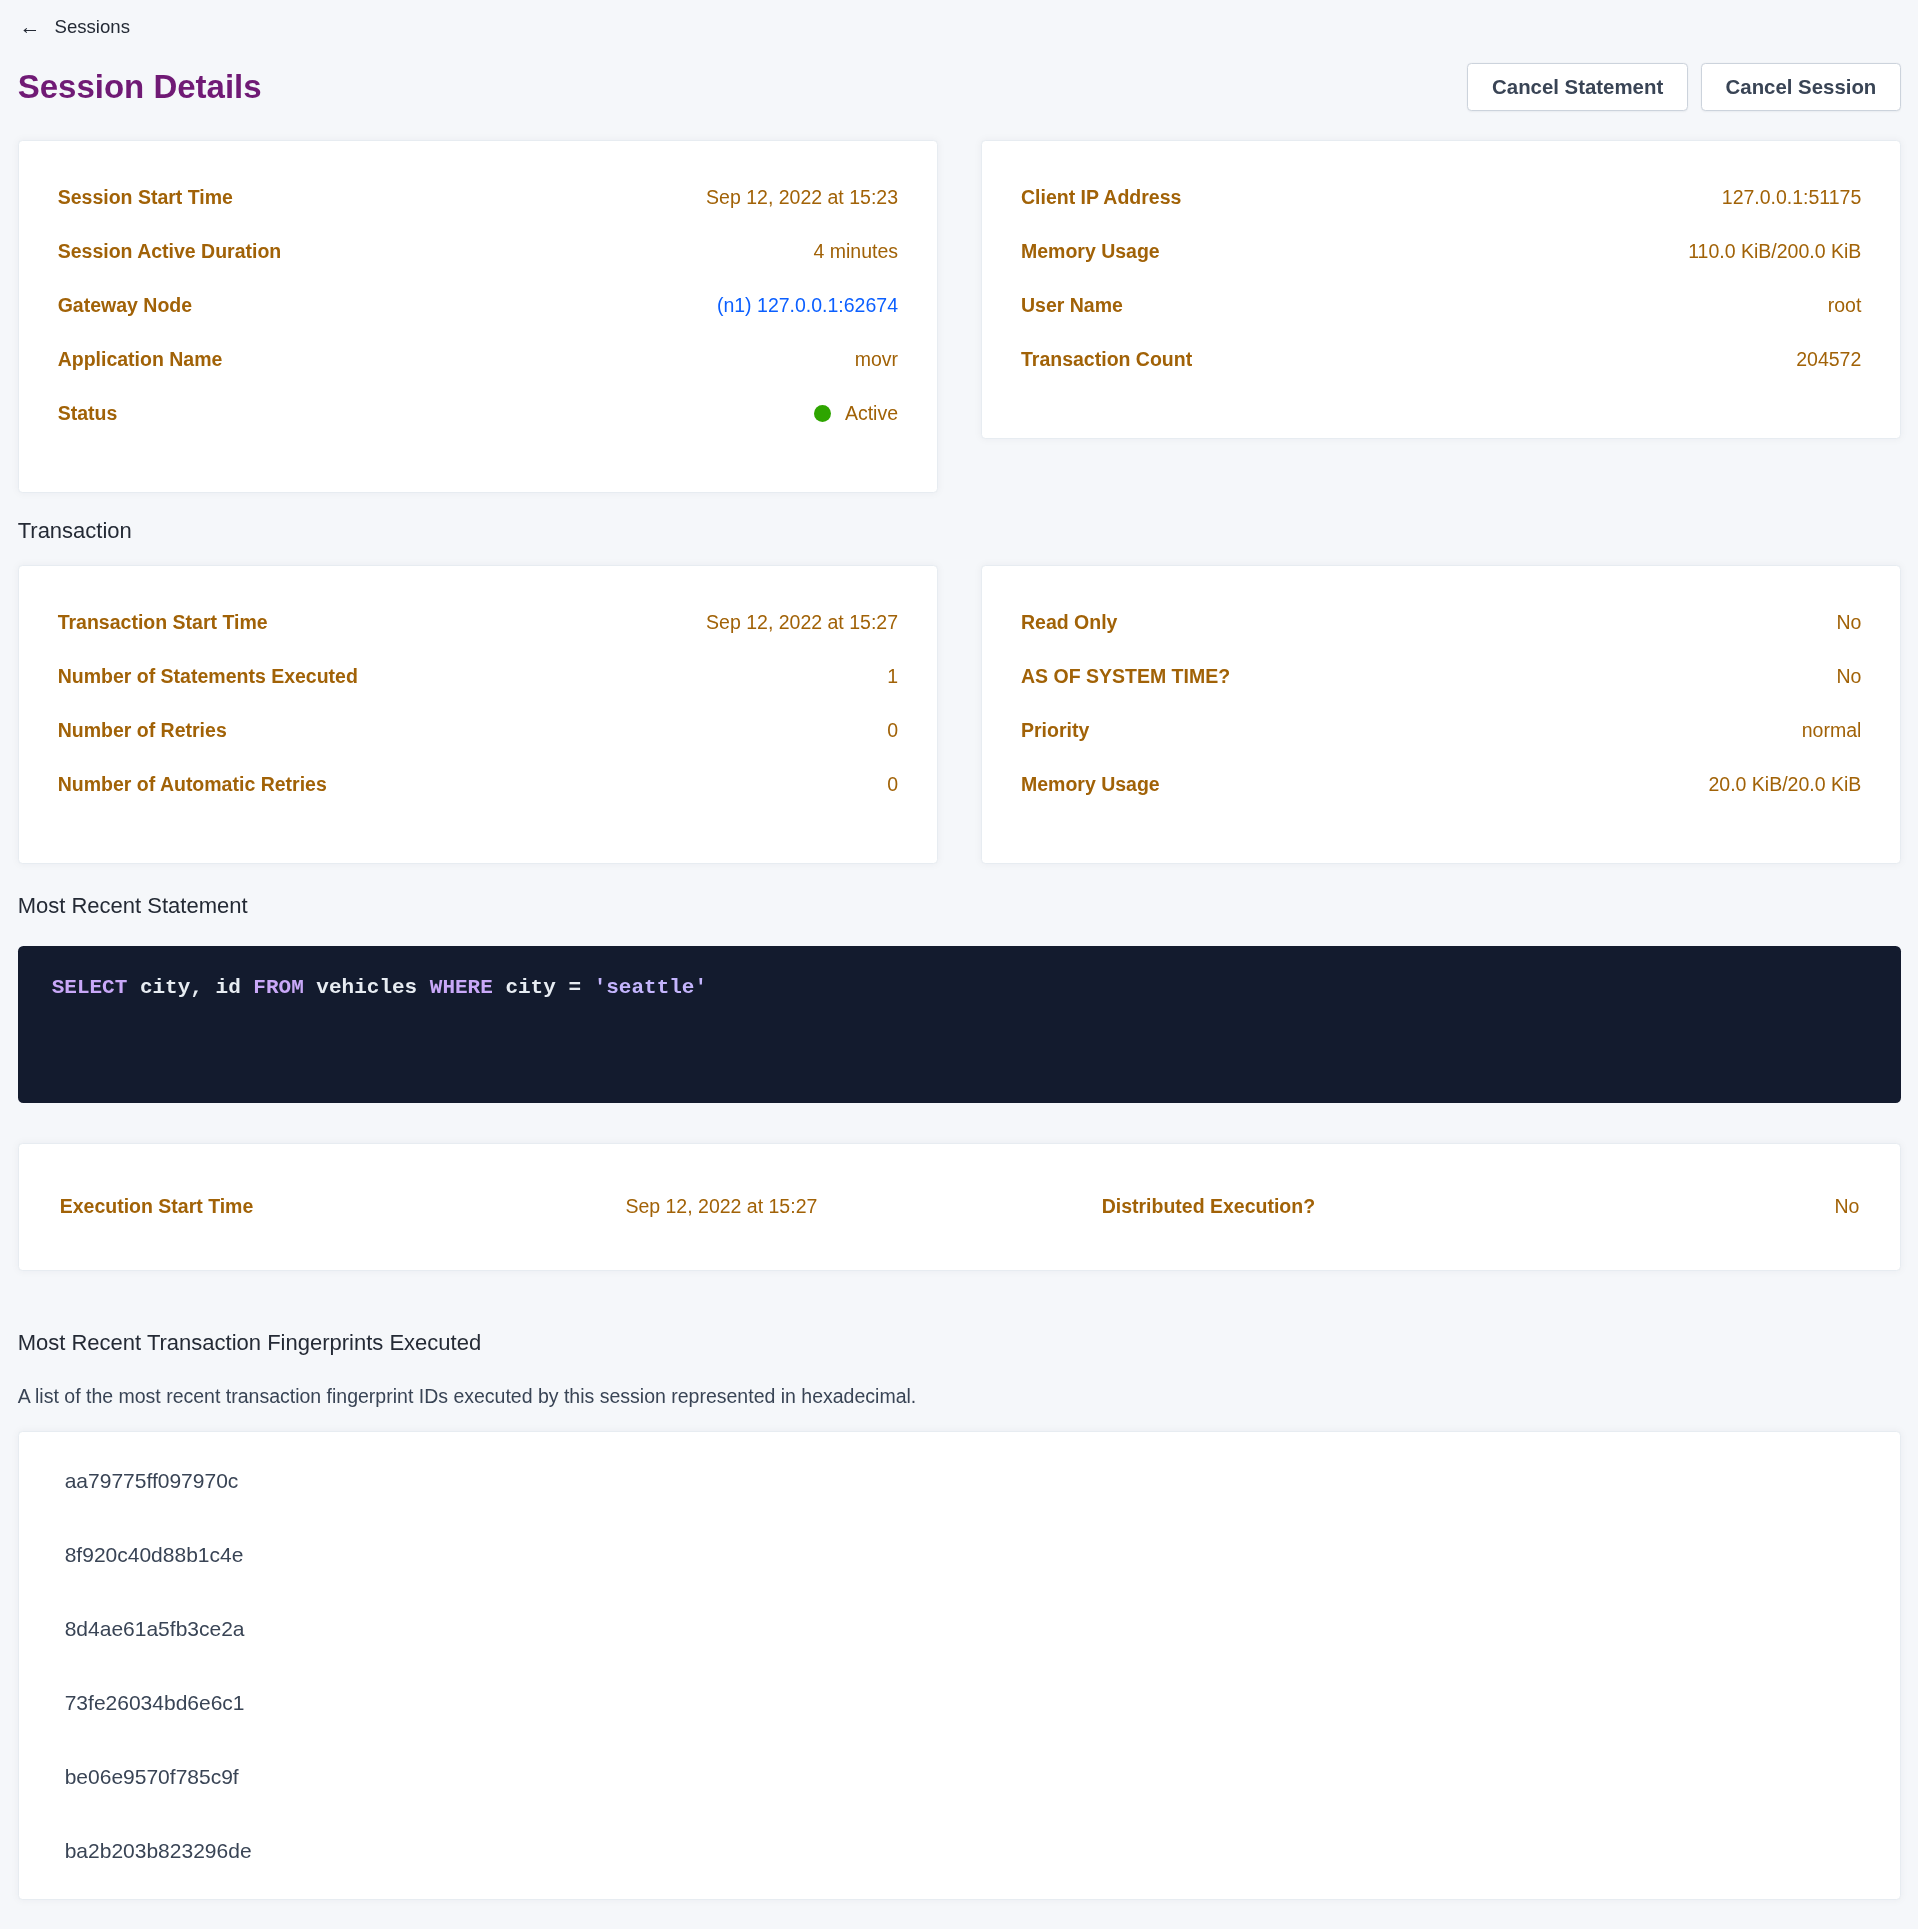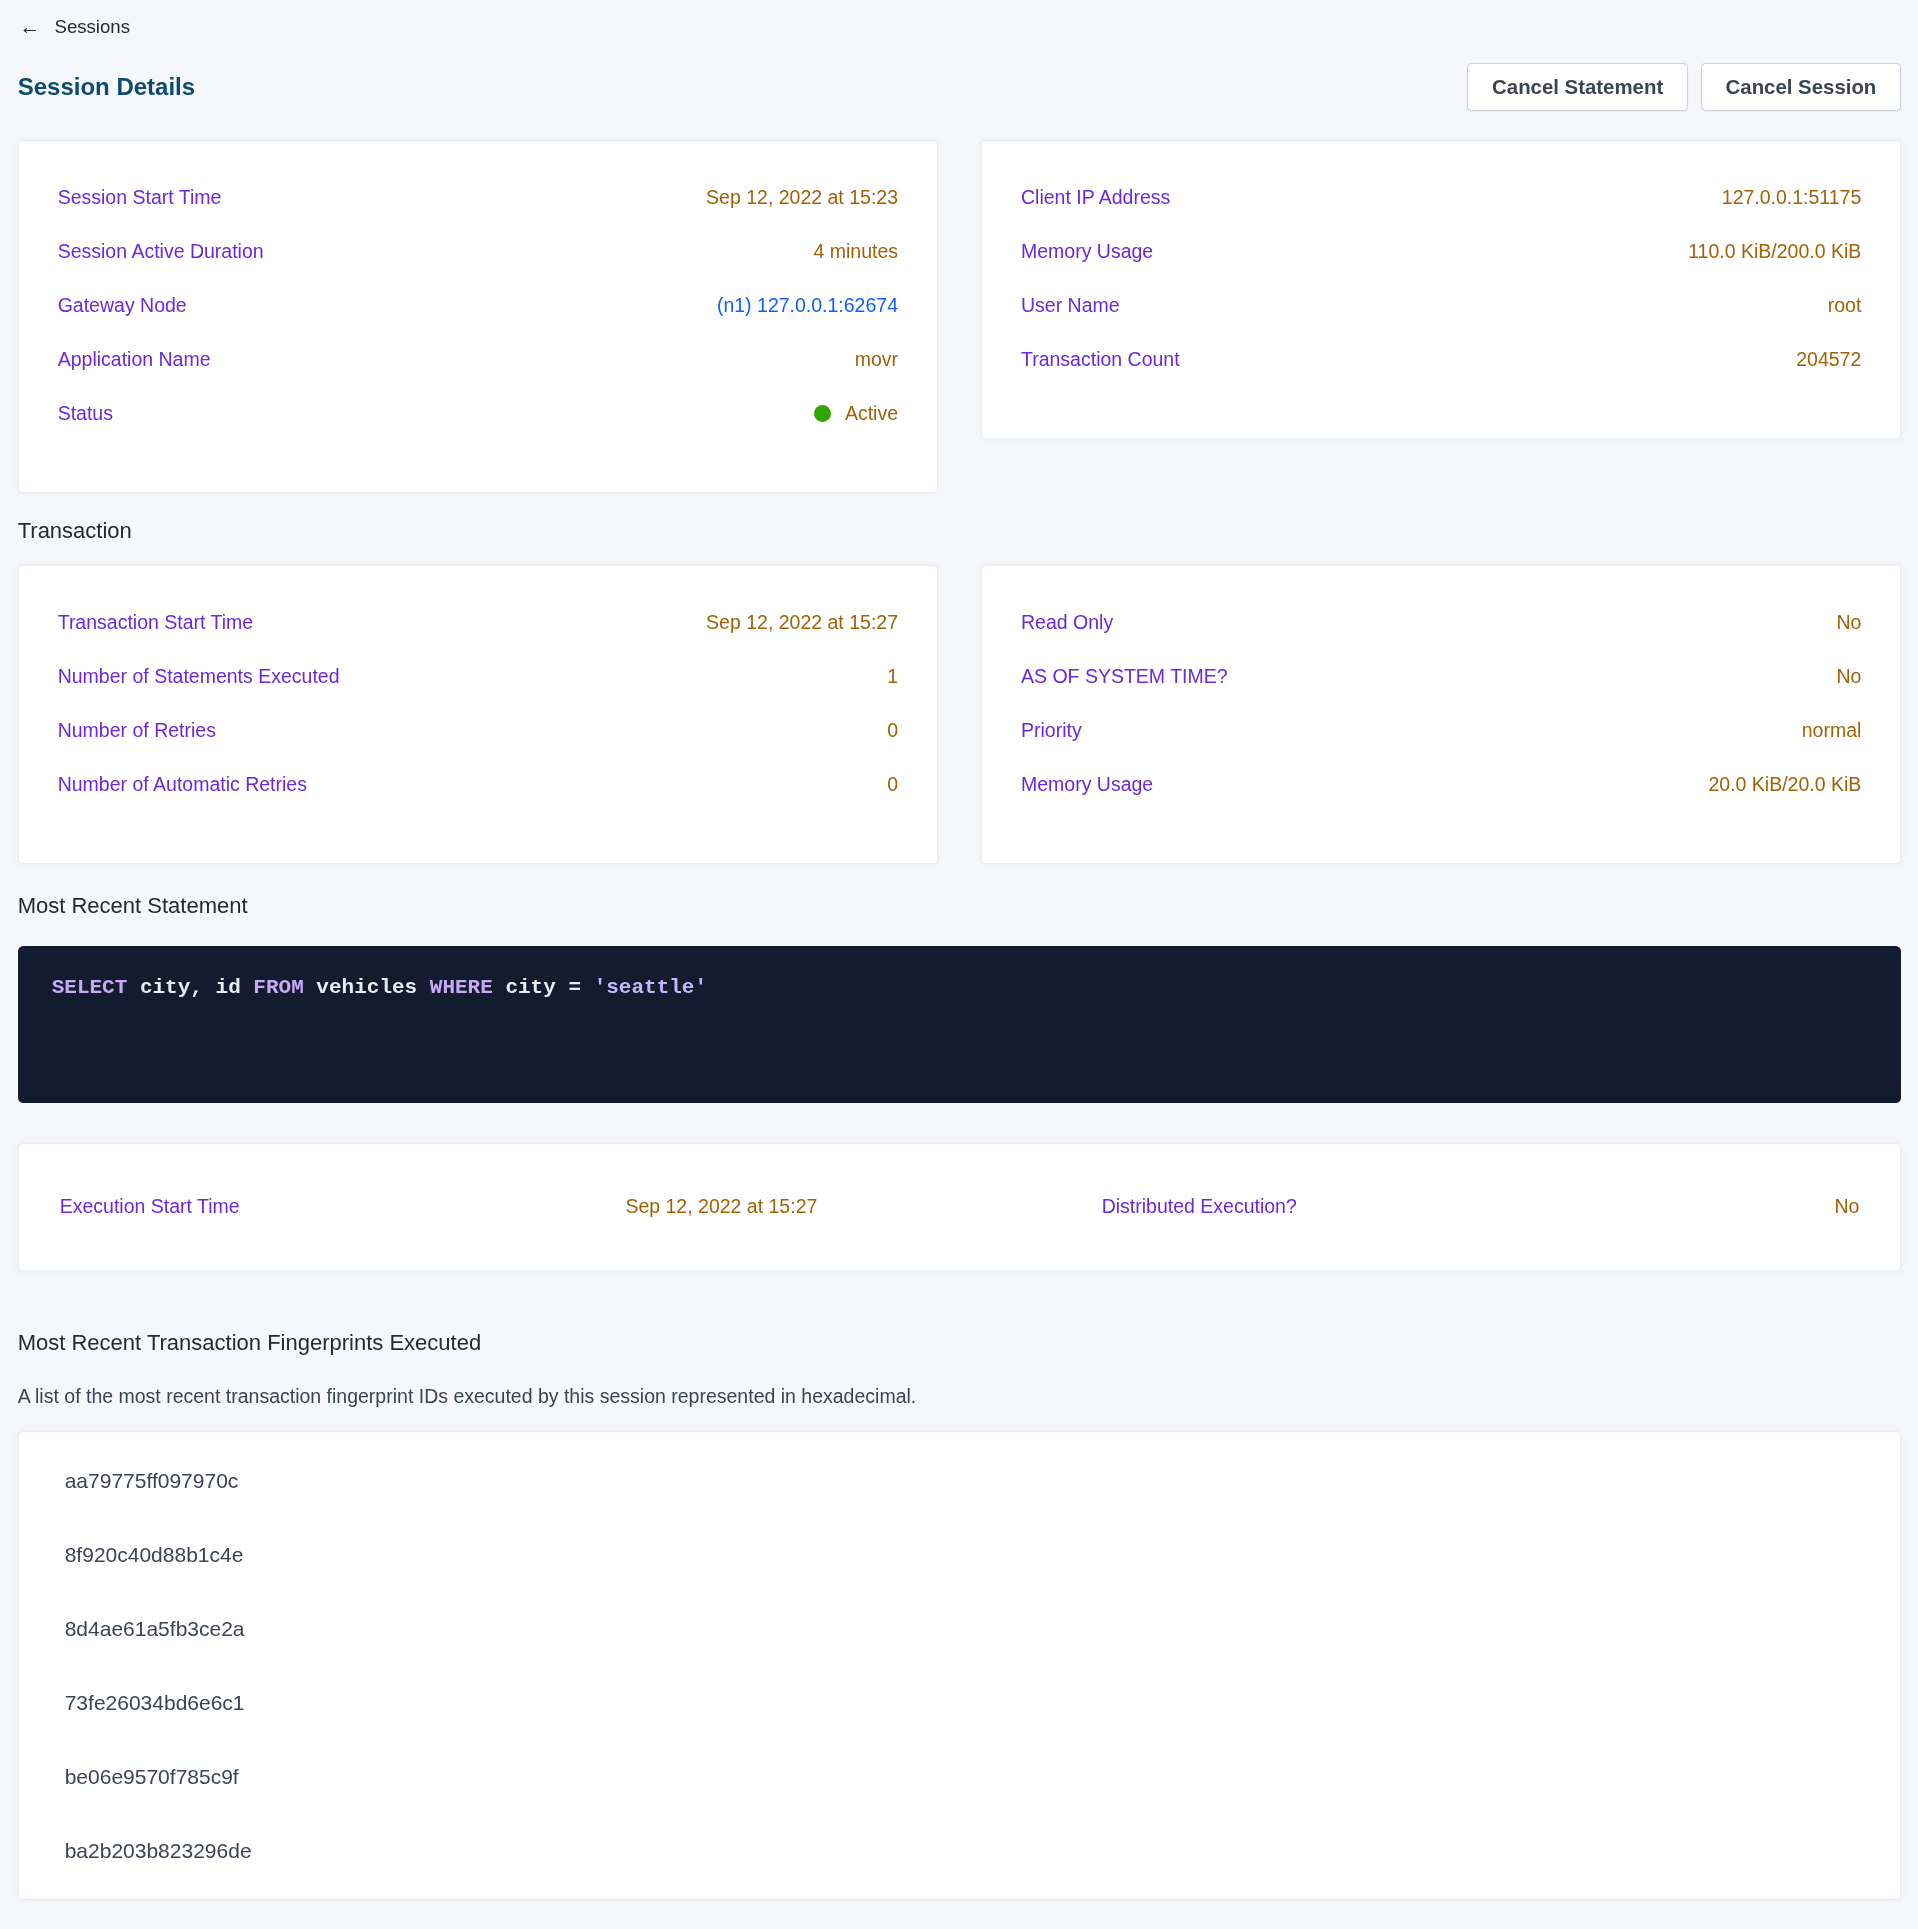--- a/index.html
+++ b/index.html
@@ -19,39 +19,39 @@
     padding: 3.5px 1.8px; line-height: 25px;
   }
   .breadcrumb .arrow { font-size: 21px; line-height: 21px; color: #242a35; }
 
   
   .title-row {
     margin-top: 19.5px;
     display: flex; justify-content: space-between; align-items: center;
     height: 50px;
   }
-  .page-title { font-size: 24px; font-weight: bold; color: #0c4a6e; line-height: 32px; }
+  .page-title { font-size: 33px; font-weight: bold; color: #701a75; line-height: 32px; }
   .actions { display: flex; gap: 12.4px; align-items: flex-end; }
   .btn {
     background: #ffffff; border: 0.9px solid #ccd3dc; border-radius: 4.4px;
     height: 48px; padding: 0 24px; font-size: 20.4px; font-weight: bold;
     color: #394455; font-family: inherit; cursor: pointer;
     box-shadow: 0 0.9px 1.8px rgba(33,45,66,0.06);
   }
 
   
   .two-col { display: grid; grid-template-columns: 1fr 1fr; gap: 43px; align-items: start; }
   .card {
     background: #ffffff; border: 0.9px solid #e7ecf1; border-radius: 4.4px;
     box-shadow: 0 0 8.9px rgba(33,45,66,0.05);
   }
   .summary-card { padding: 30px 39px 51px 39px; }
   .cards-session { margin-top: 27.5px; }
   .kv-row { display: flex; justify-content: space-between; align-items: center; height: 54px; font-size: 19.5px; }
-  .kv-label { font-weight: normal; color: #6d28d9; text-align: right; }
+  .kv-label { font-weight: bold; color: #a16207; text-align: right; }
   .kv-value { color: #a16207; text-align: right; }
   .link { color: #0b5fff; cursor: pointer; text-decoration: none; }
   .status-value { display: inline-flex; align-items: center; gap: 14px; }
   .status-dot { width: 17px; height: 17px; border-radius: 50%; background: #2ea500; display: inline-block; }
 
   
   .section-heading { margin-top: 25px; font-size: 22px; color: #242a35; line-height: 26.6px; font-weight: normal; }
   .cards-transaction { margin-top: 20.4px; }
 
   .statement-heading { margin-top: 29px; }

